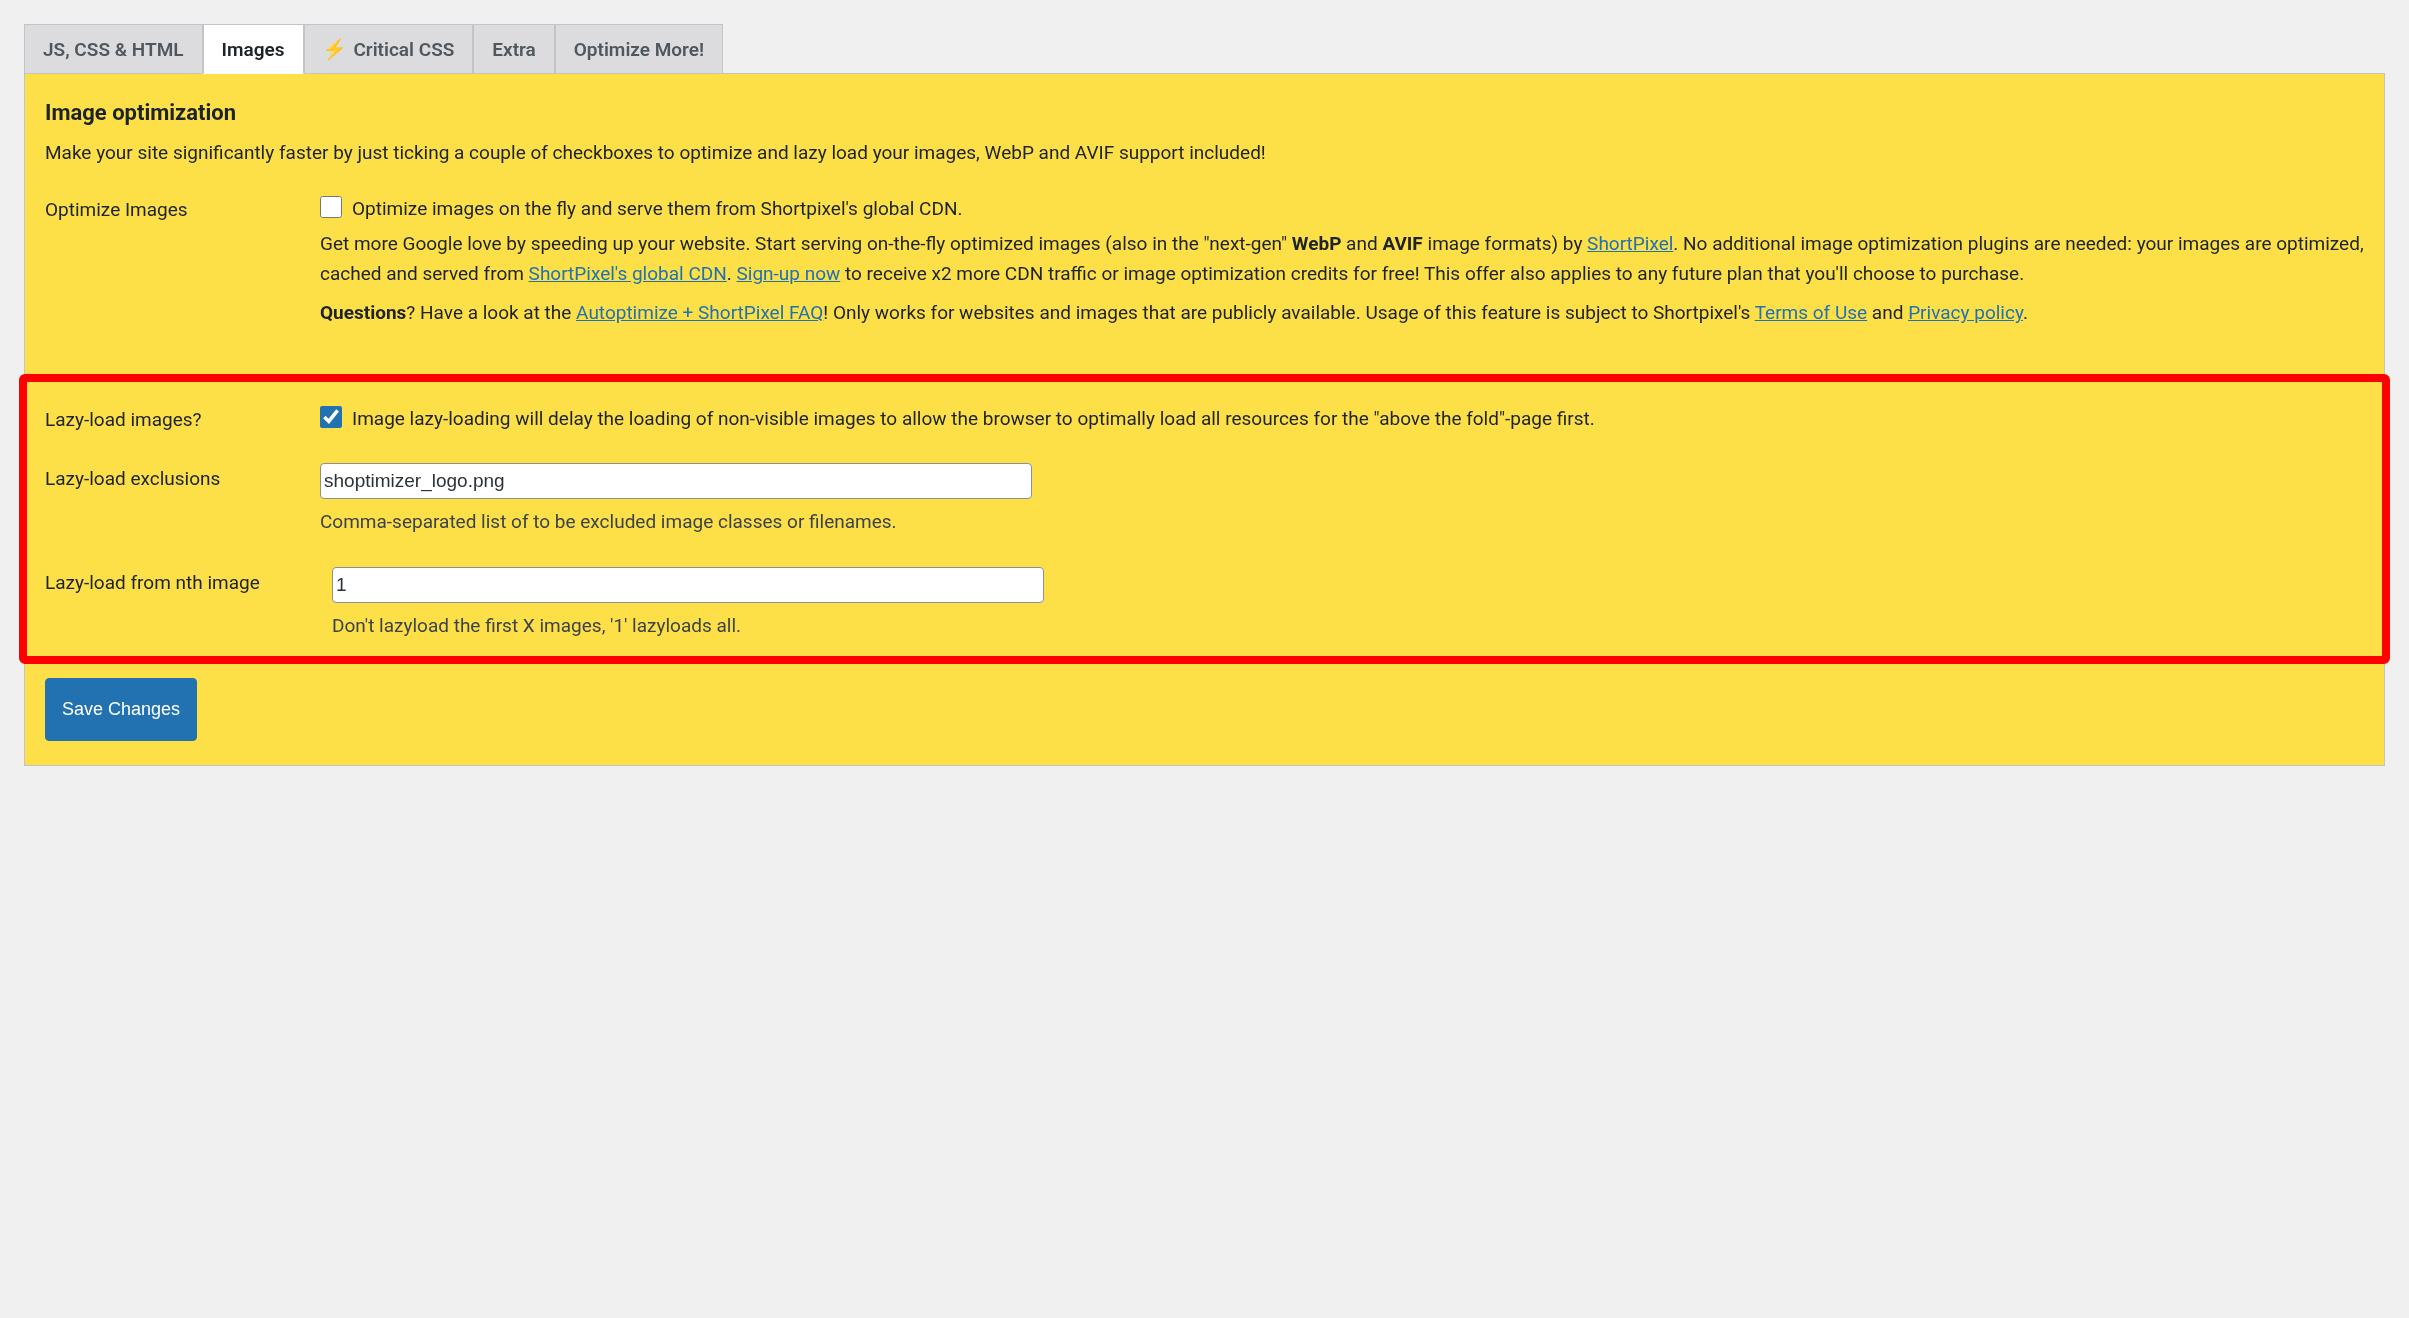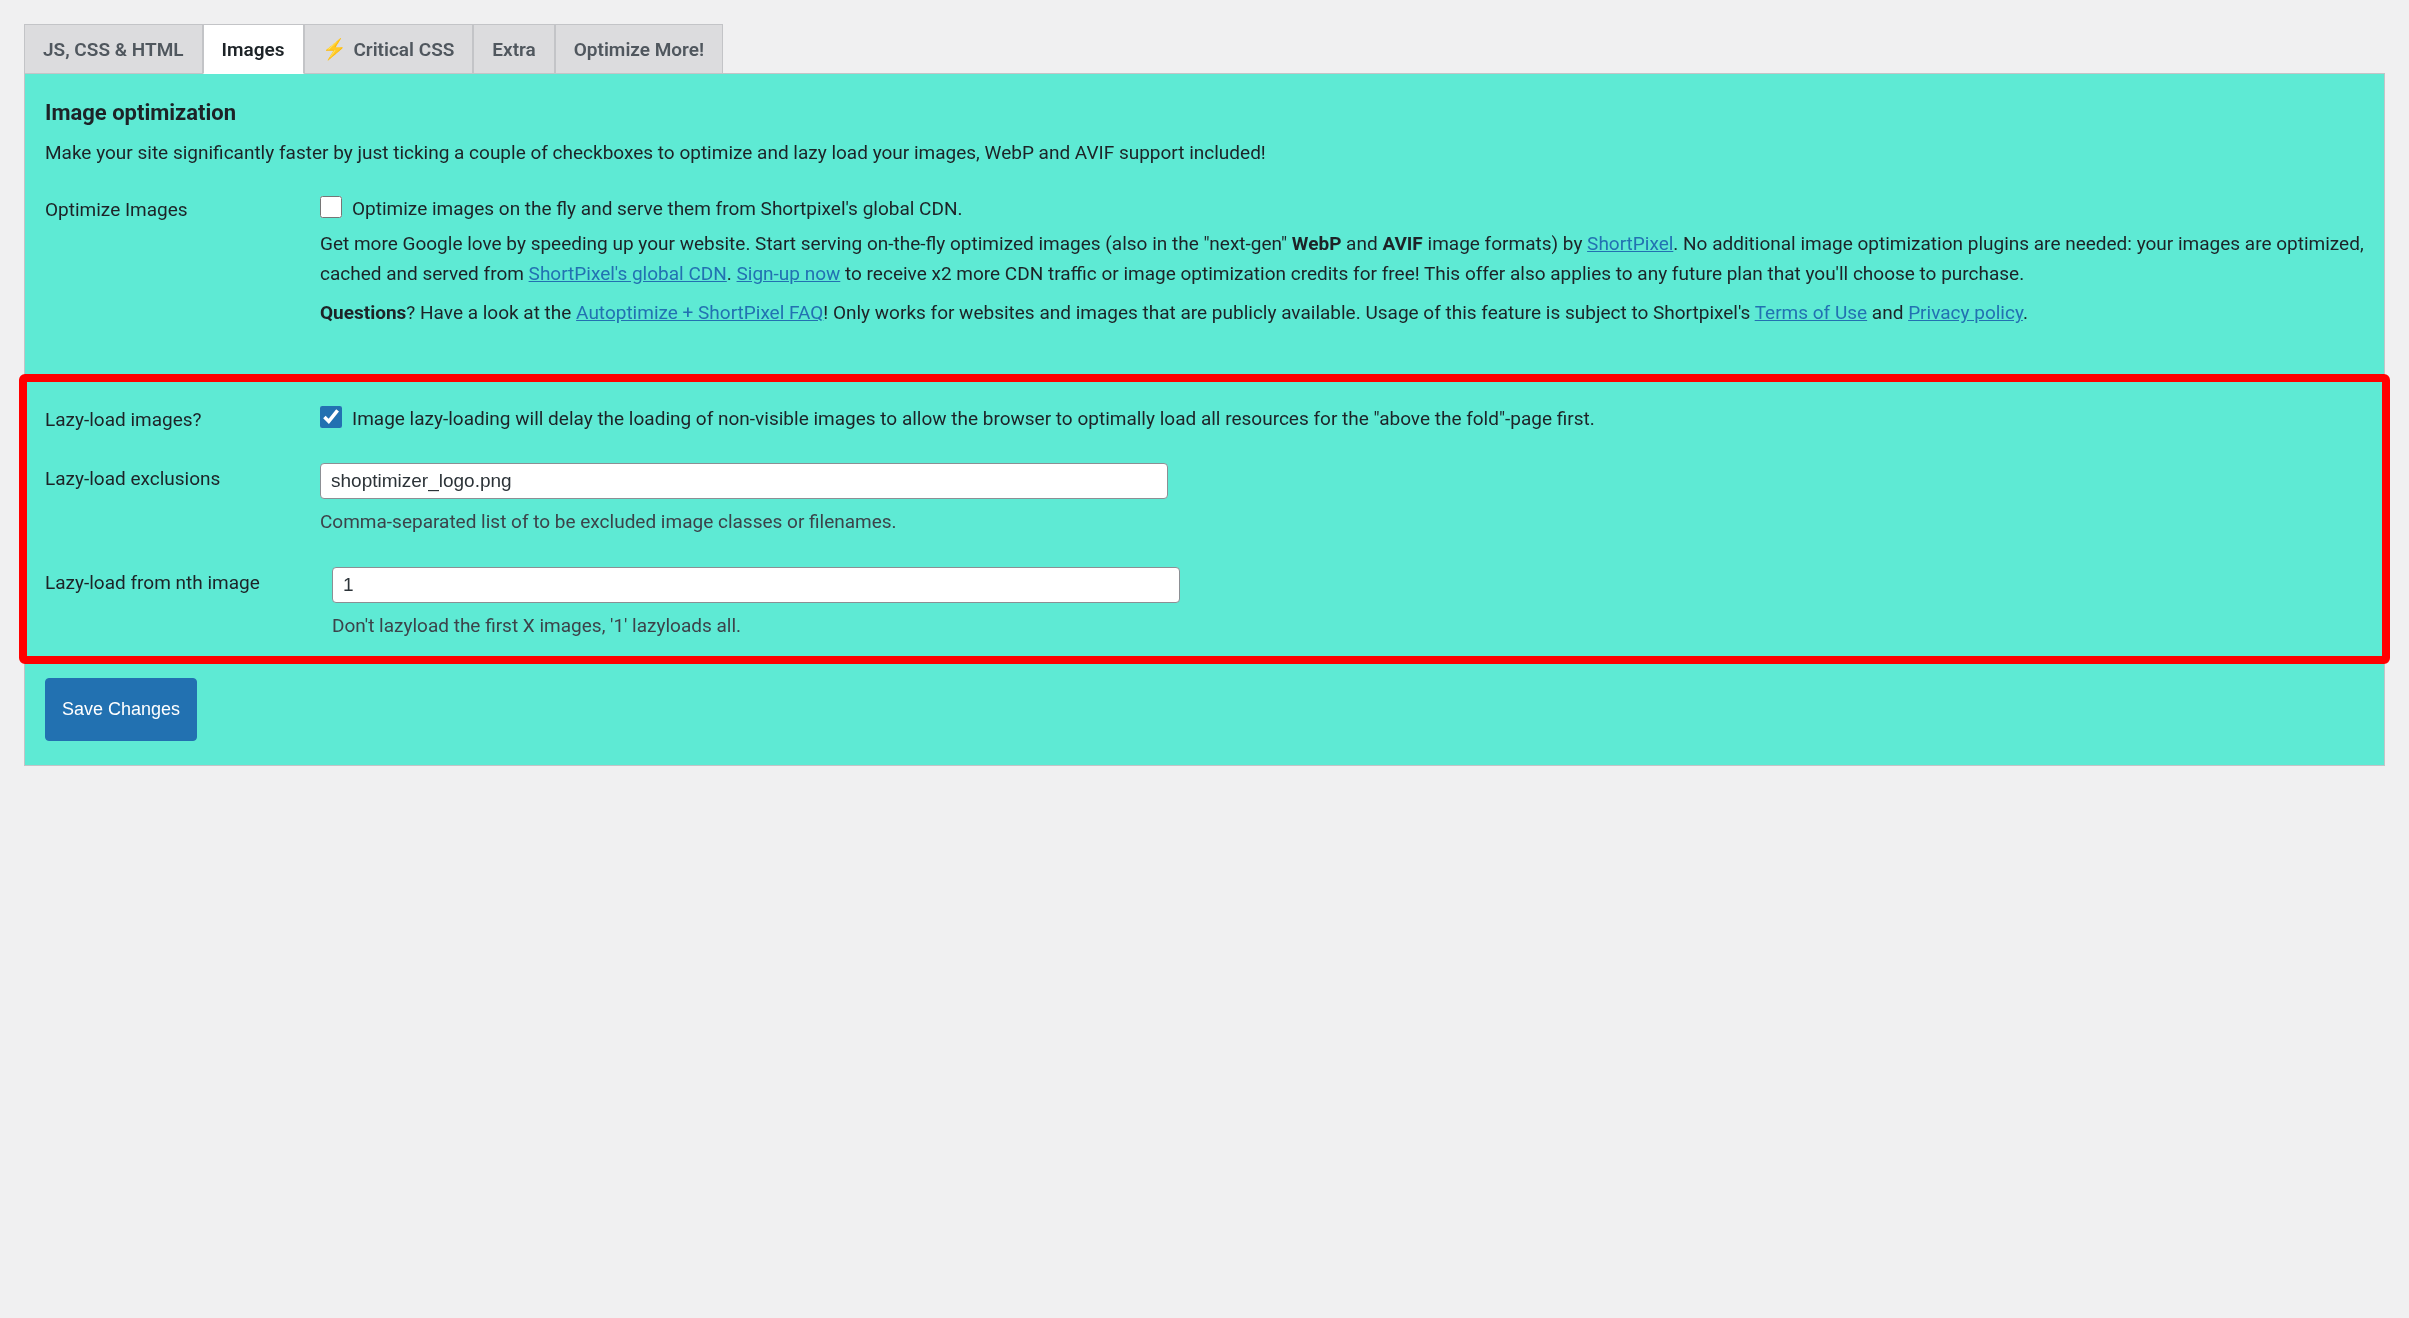--- a/index.html
+++ b/index.html
@@ -39,21 +39,21 @@
     color: #1d2327;
     border-bottom: 1px solid #fff;
     margin-bottom: -1px;
   }
   .nav-tab .bolt-icon {
     color: #f5a623;
     margin-right: 6px;
     font-size: 20px;
   }
   .panel {
-    background: #5eead4;
+    background: #fde047;
     border: 1px solid #c3c4c7;
     border-top: none;
     padding: 20px 20px 24px 20px;
   }
   h2.section-title {
     font-size: 22px;
     font-weight: 700;
     margin: 6px 0 16px 0;
   }
   p.section-desc {
@@ -98,23 +98,23 @@
     accent-color: #2271b1;
   }
   .checkbox-line label {
     flex: 1;
   }
   a.link {
     color: #2271b1;
     text-decoration: underline;
   }
   input[type=text].regular-text {
-    width: 848px;
+    width: 712px;
     max-width: 100%;
-    padding: 6px 10px;
+    padding: 6px 3px;
     font-size: 19px;
     border: 1px solid #8c8f94;
     border-radius: 4px;
     background: #fff;
     color: #2c3338;
   }
   .highlight-box {
     border: 8px solid #ff0000;
     border-radius: 6px;
     margin-left: -26px;

